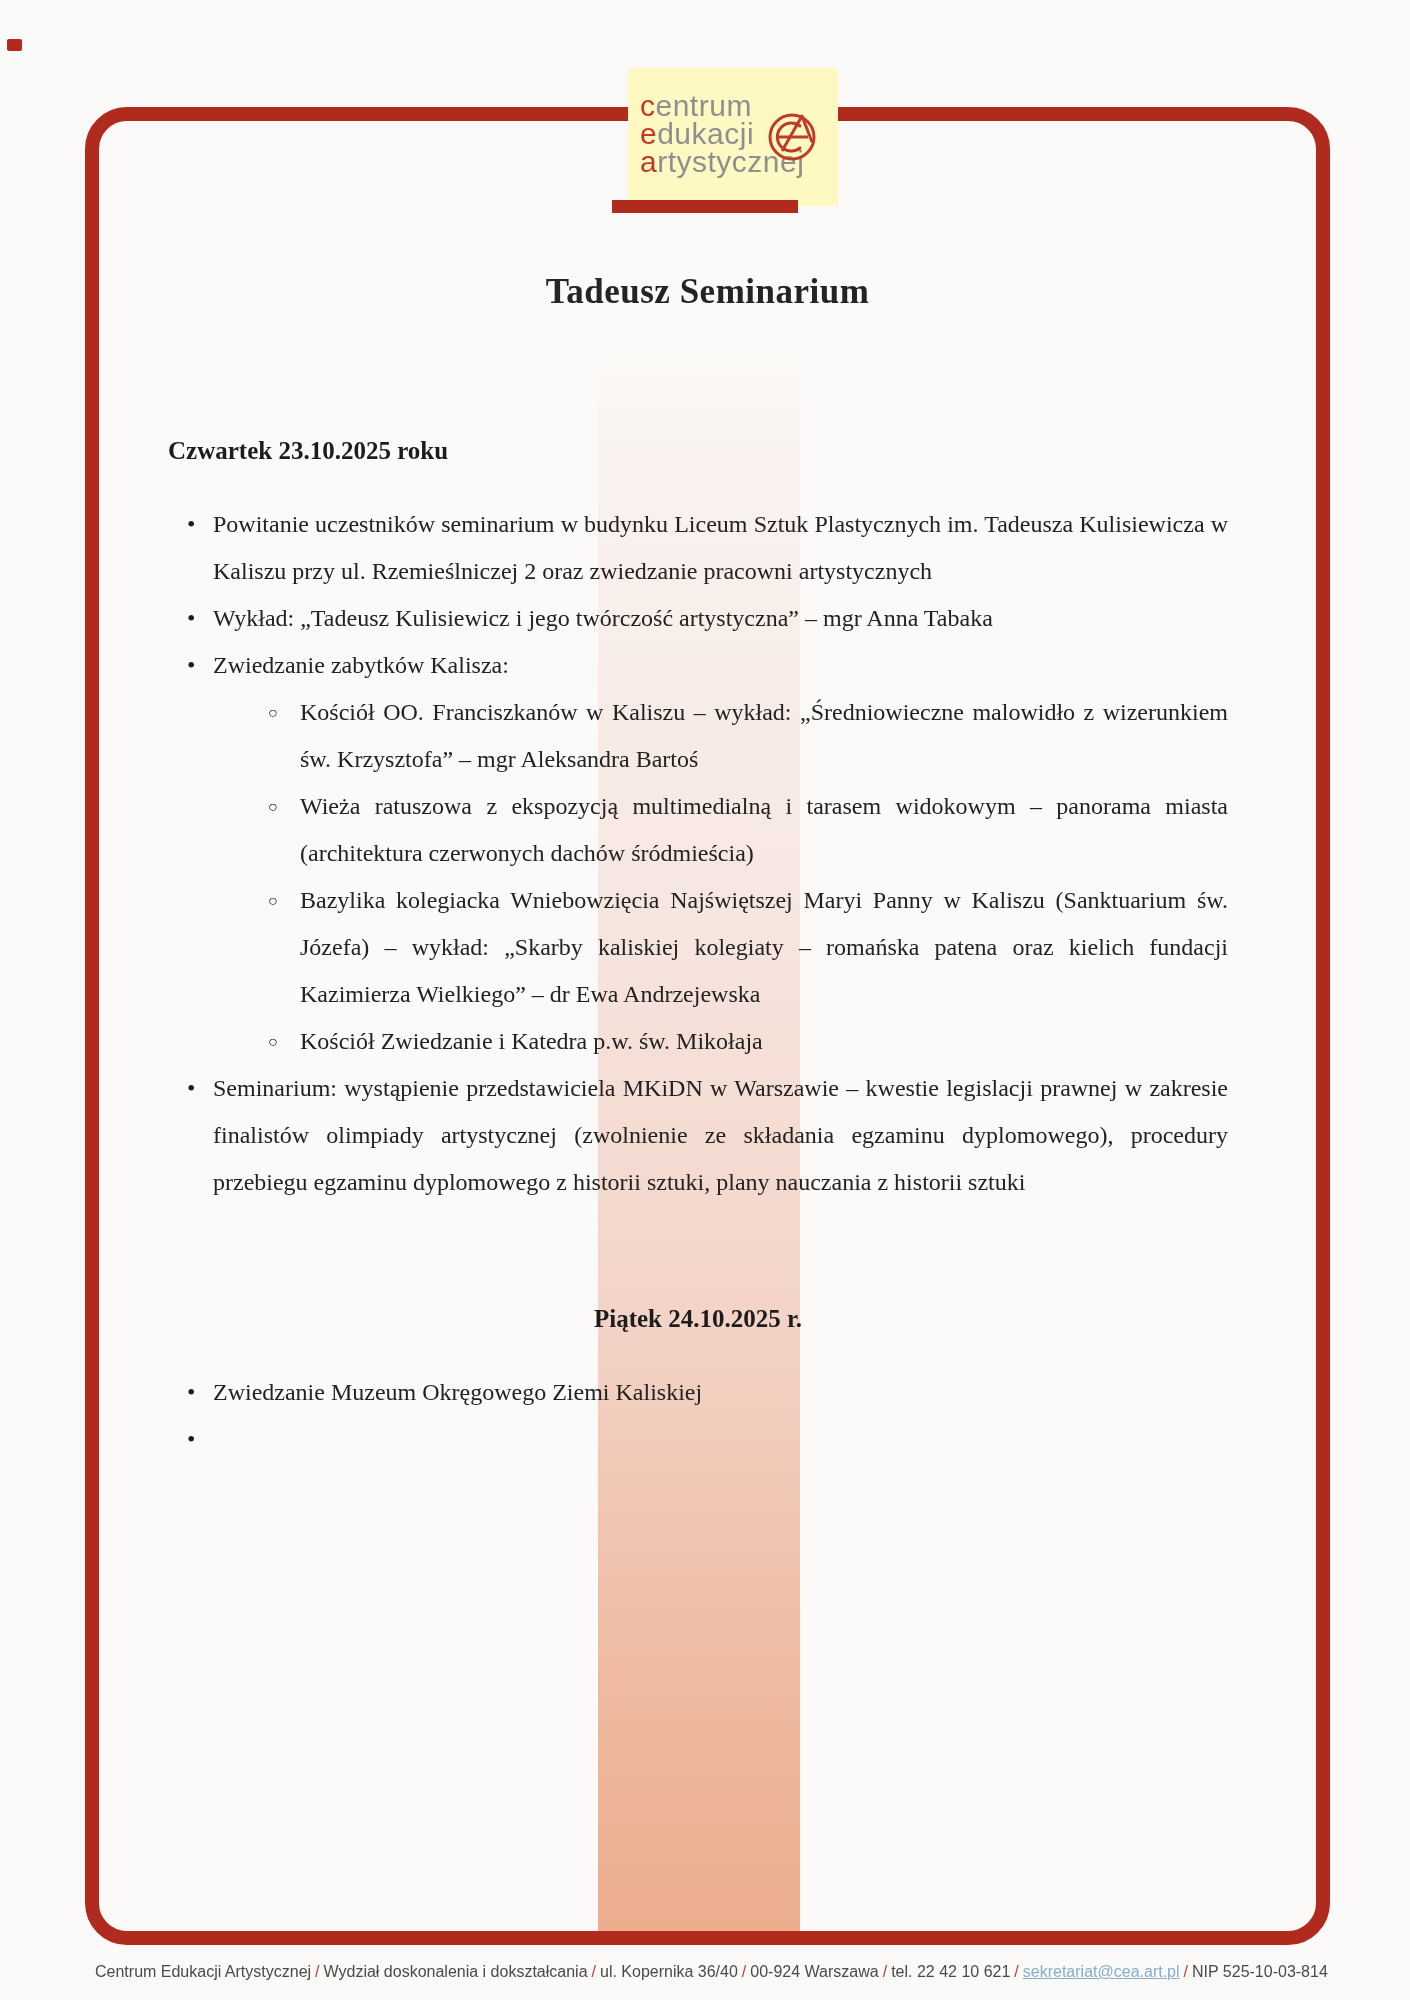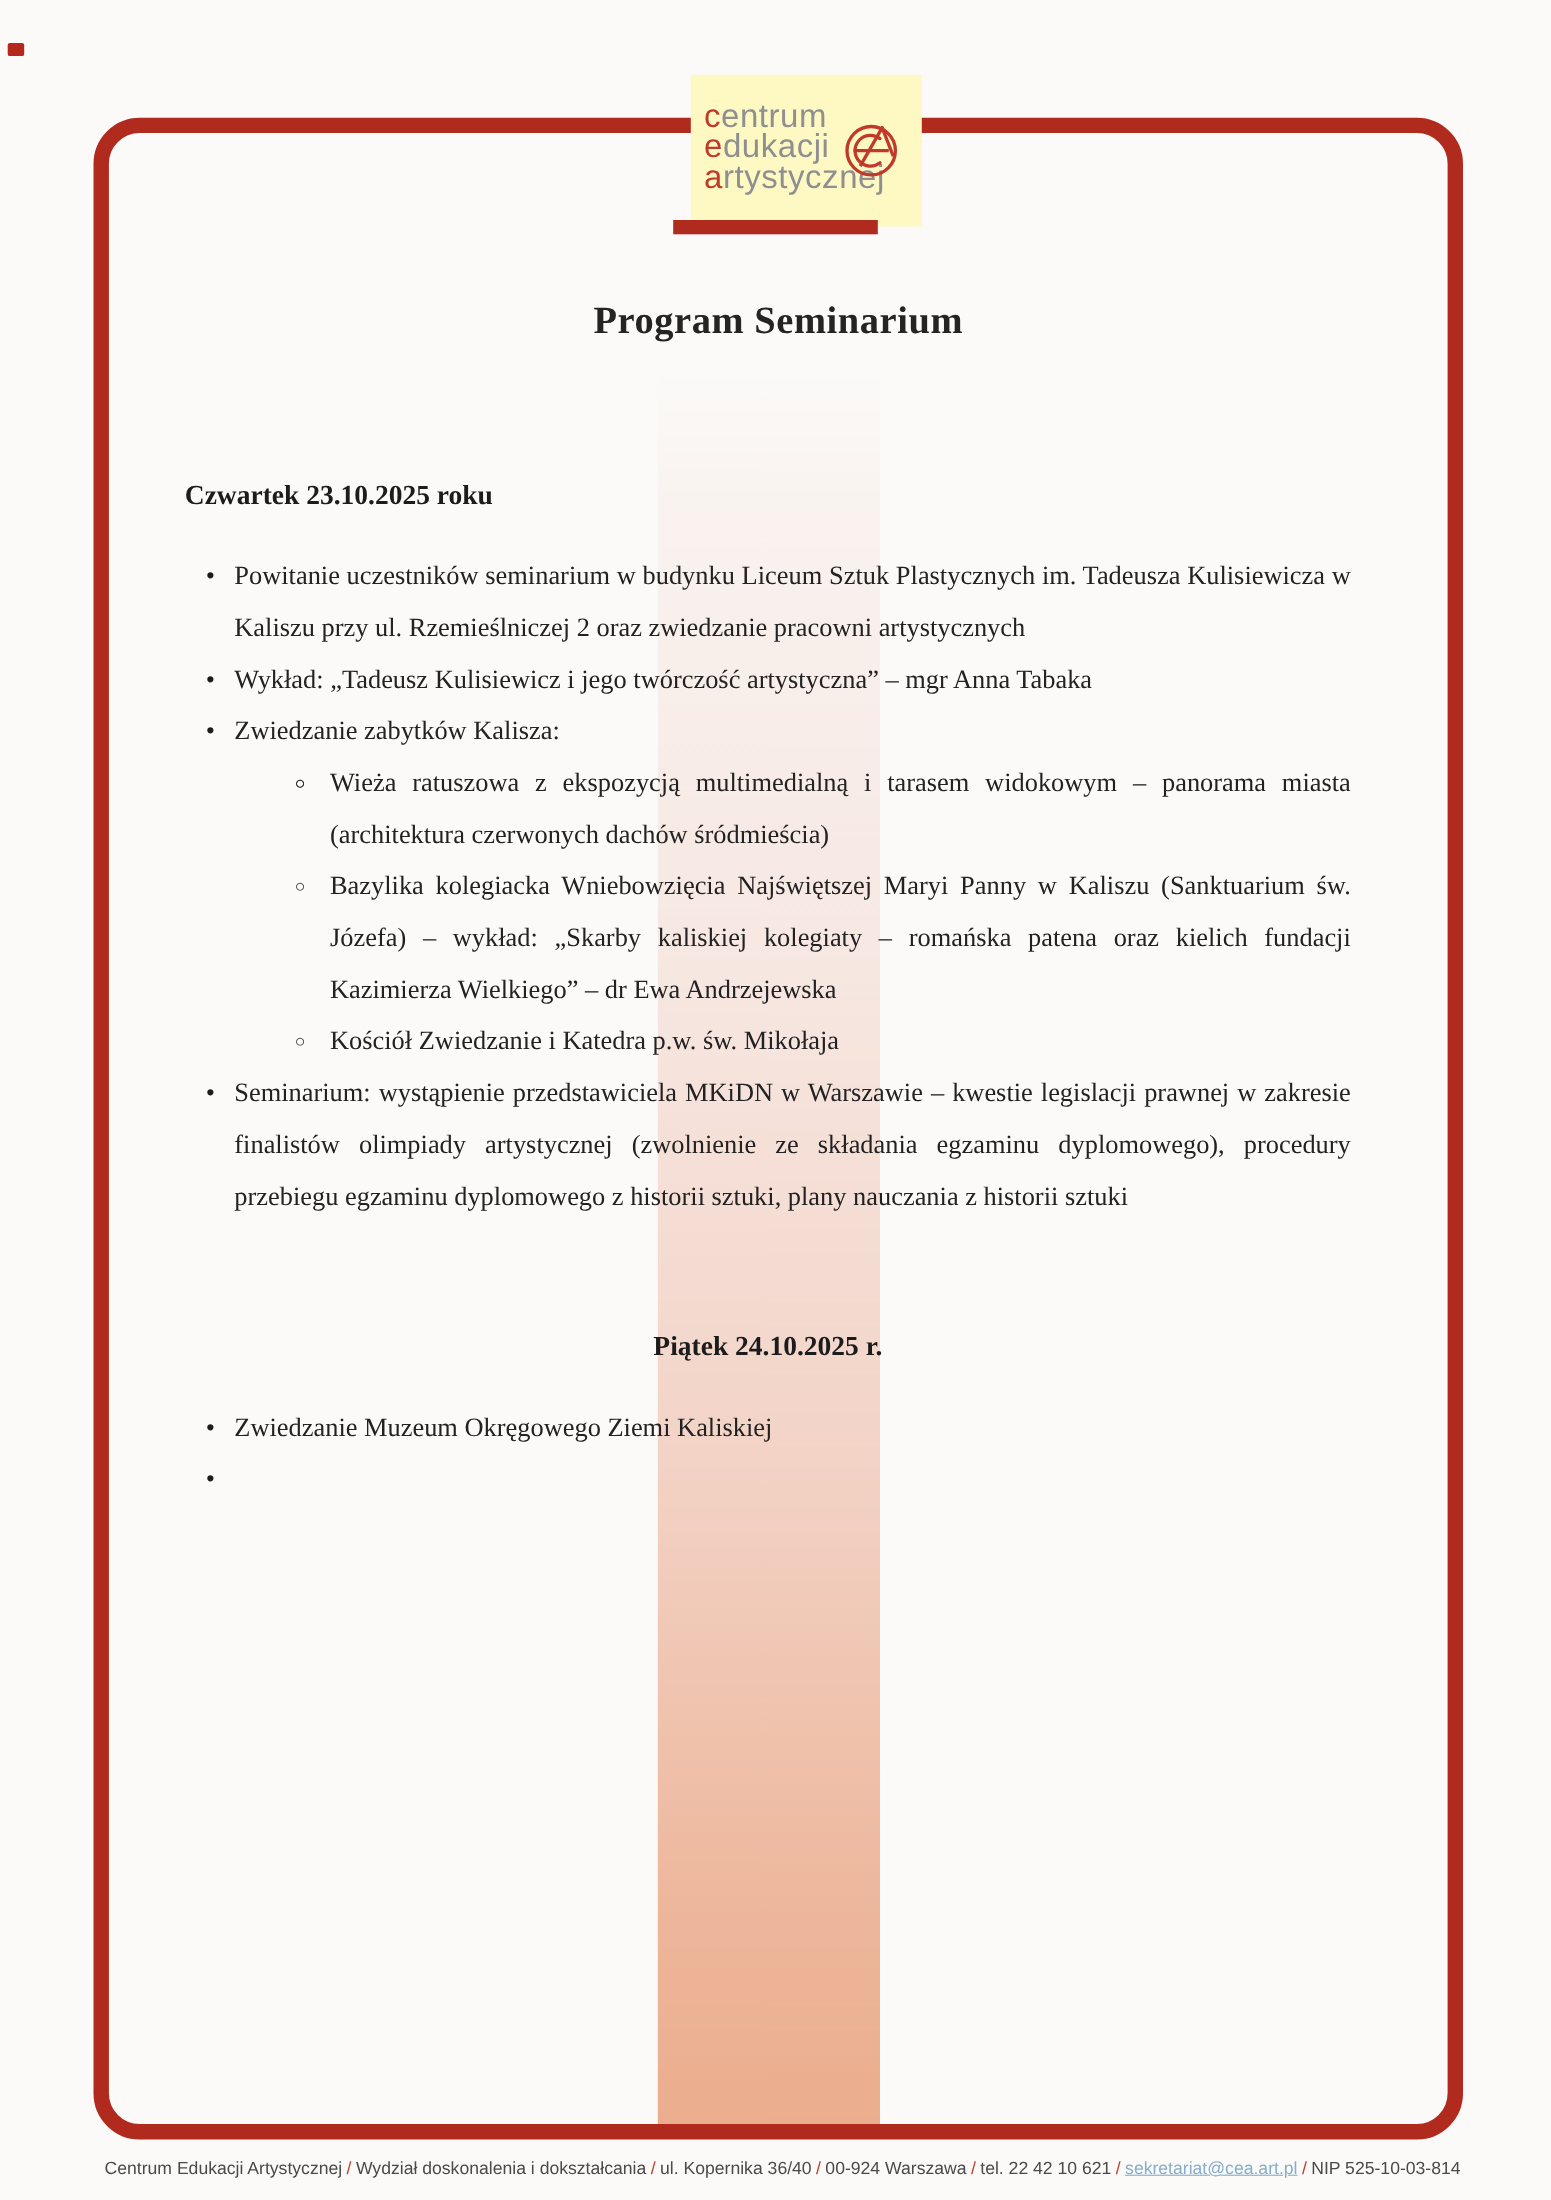--- a/index.html
+++ b/index.html
@@ -101,29 +101,29 @@
     </div>
     <svg class="logo-emblem" width="66" height="56" viewBox="0 0 66 56">
       <circle cx="30" cy="29" r="22" fill="none" stroke="#bf3a2b" stroke-width="3"></circle>
       <path d="M14 29 H46" fill="none" stroke="#bf3a2b" stroke-width="3"></path>
       <path d="M20 43 L40 8 L50 34" fill="none" stroke="#bf3a2b" stroke-width="3" stroke-linejoin="round"></path>
       <path d="M38 18 A14 14 0 1 0 38 40" fill="none" stroke="#bf3a2b" stroke-width="3" stroke-linecap="round"></path>
     </svg>
   </div>
   <div class="logo-underbar"></div>
 
-  <div class="title">Program Seminarium</div>
+  <div class="title">Tadeusz Seminarium</div>
 
   <div class="content">
     <h2 class="day-heading">Czwartek 23.10.2025 roku</h2>
     <ul class="agenda">
         <li class="l1"><span class="marker">•</span><span>Powitanie uczestników seminarium w budynku Liceum Sztuk Plastycznych im. Tadeusza Kulisiewicza w Kaliszu przy ul. Rzemieślniczej 2 oraz zwiedzanie pracowni artystycznych</span></li>
         <li class="l1"><span class="marker">•</span><span>Wykład: „Tadeusz Kulisiewicz i jego twórczość artystyczna” – mgr Anna Tabaka</span></li>
         <li class="l1"><span class="marker">•</span><span>Zwiedzanie zabytków Kalisza:</span></li>
-        <li class="l2"><span class="marker">○</span></li>
+        <li class="l2"><span class="marker">○</span><span>Kościół OO. Franciszkanów w Kaliszu – wykład: „Średniowieczne malowidło z wizerunkiem św. Krzysztofa” – mgr Aleksandra Bartoś</span></li>
         <li class="l2"><span class="marker">○</span><span>Wieża ratuszowa z ekspozycją multimedialną i tarasem widokowym – panorama miasta (architektura czerwonych dachów śródmieścia)</span></li>
         <li class="l2"><span class="marker">○</span><span>Bazylika kolegiacka Wniebowzięcia Najświętszej Maryi Panny w Kaliszu (Sanktuarium św. Józefa) – wykład: „Skarby kaliskiej kolegiaty – romańska patena oraz kielich fundacji Kazimierza Wielkiego” – dr Ewa Andrzejewska</span></li>
         <li class="l2"><span class="marker">○</span><span>Kościół Zwiedzanie i Katedra p.w. św. Mikołaja</span></li>
         <li class="l1"><span class="marker">•</span><span>Seminarium: wystąpienie przedstawiciela MKiDN w Warszawie – kwestie legislacji prawnej w zakresie finalistów olimpiady artystycznej (zwolnienie ze składania egzaminu dyplomowego), procedury przebiegu egzaminu dyplomowego z historii sztuki, plany nauczania z historii sztuki</span></li>
       </ul>
     <h2 class="day-heading second">Piątek 24.10.2025 r.</h2>
     <ul class="agenda">
         <li class="l1"><span class="marker">•</span><span>Zwiedzanie Muzeum Okręgowego Ziemi Kaliskiej</span></li>
         <li class="l1"><span class="marker">•</span></li>
       </ul>

